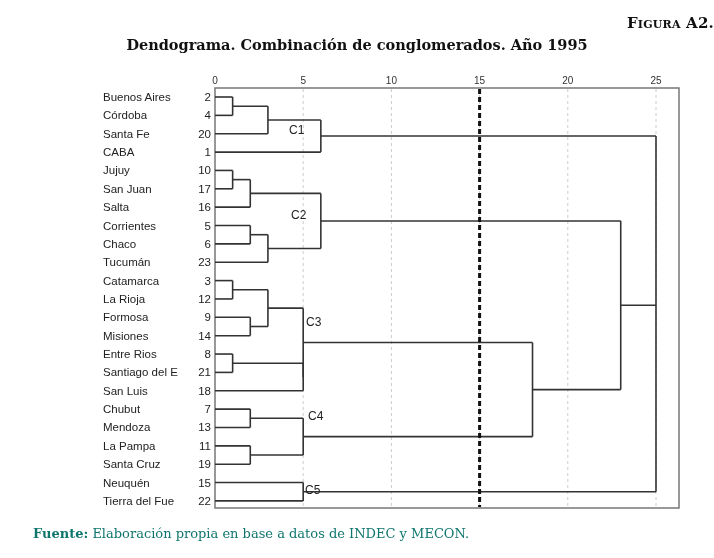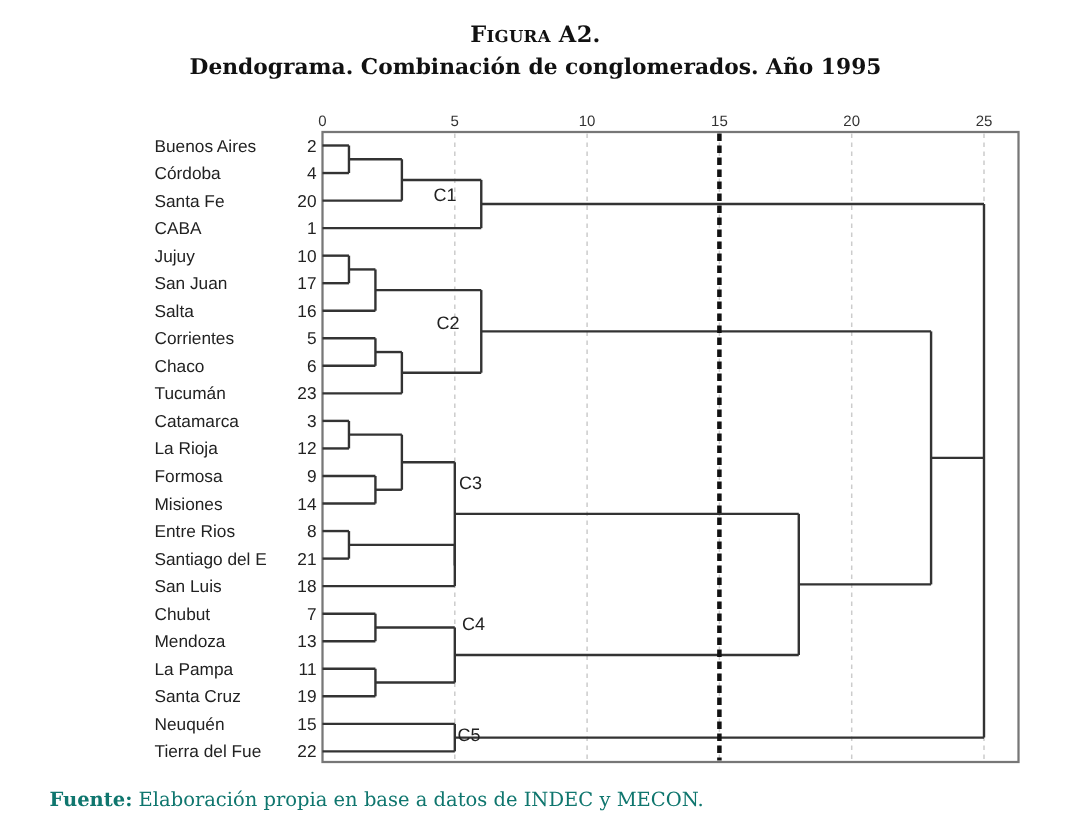--- a/index.html
+++ b/index.html
@@ -1,18 +1,18 @@
 <!DOCTYPE html>
 <html><head>
 <meta charset="utf-8">
 <style>
   html, body { margin: 0; padding: 0; background: #ffffff; }
   body { width: 714px; height: 558px; position: relative; overflow: hidden; }
   .title1 {
-    position: absolute; left: 0; width: 714px; top: 14px; text-align: center;
+    position: absolute; left: 0; width: 714px; top: 14px; text-align: right;
     font-family: "DejaVu Serif", serif; font-weight: bold; font-size: 15px; color: #111;
     font-variant: small-caps; letter-spacing: 0.2px;
   }
   .title2 {
     position: absolute; left: 0; width: 714px; top: 36px; text-align: center;
     font-family: "DejaVu Serif", serif; font-weight: bold; font-size: 14.5px; color: #111;
   }
   .source {
     position: absolute; left: 33px; top: 526px;
     font-family: "DejaVu Serif", serif; font-size: 13px; color: #0f766e;

